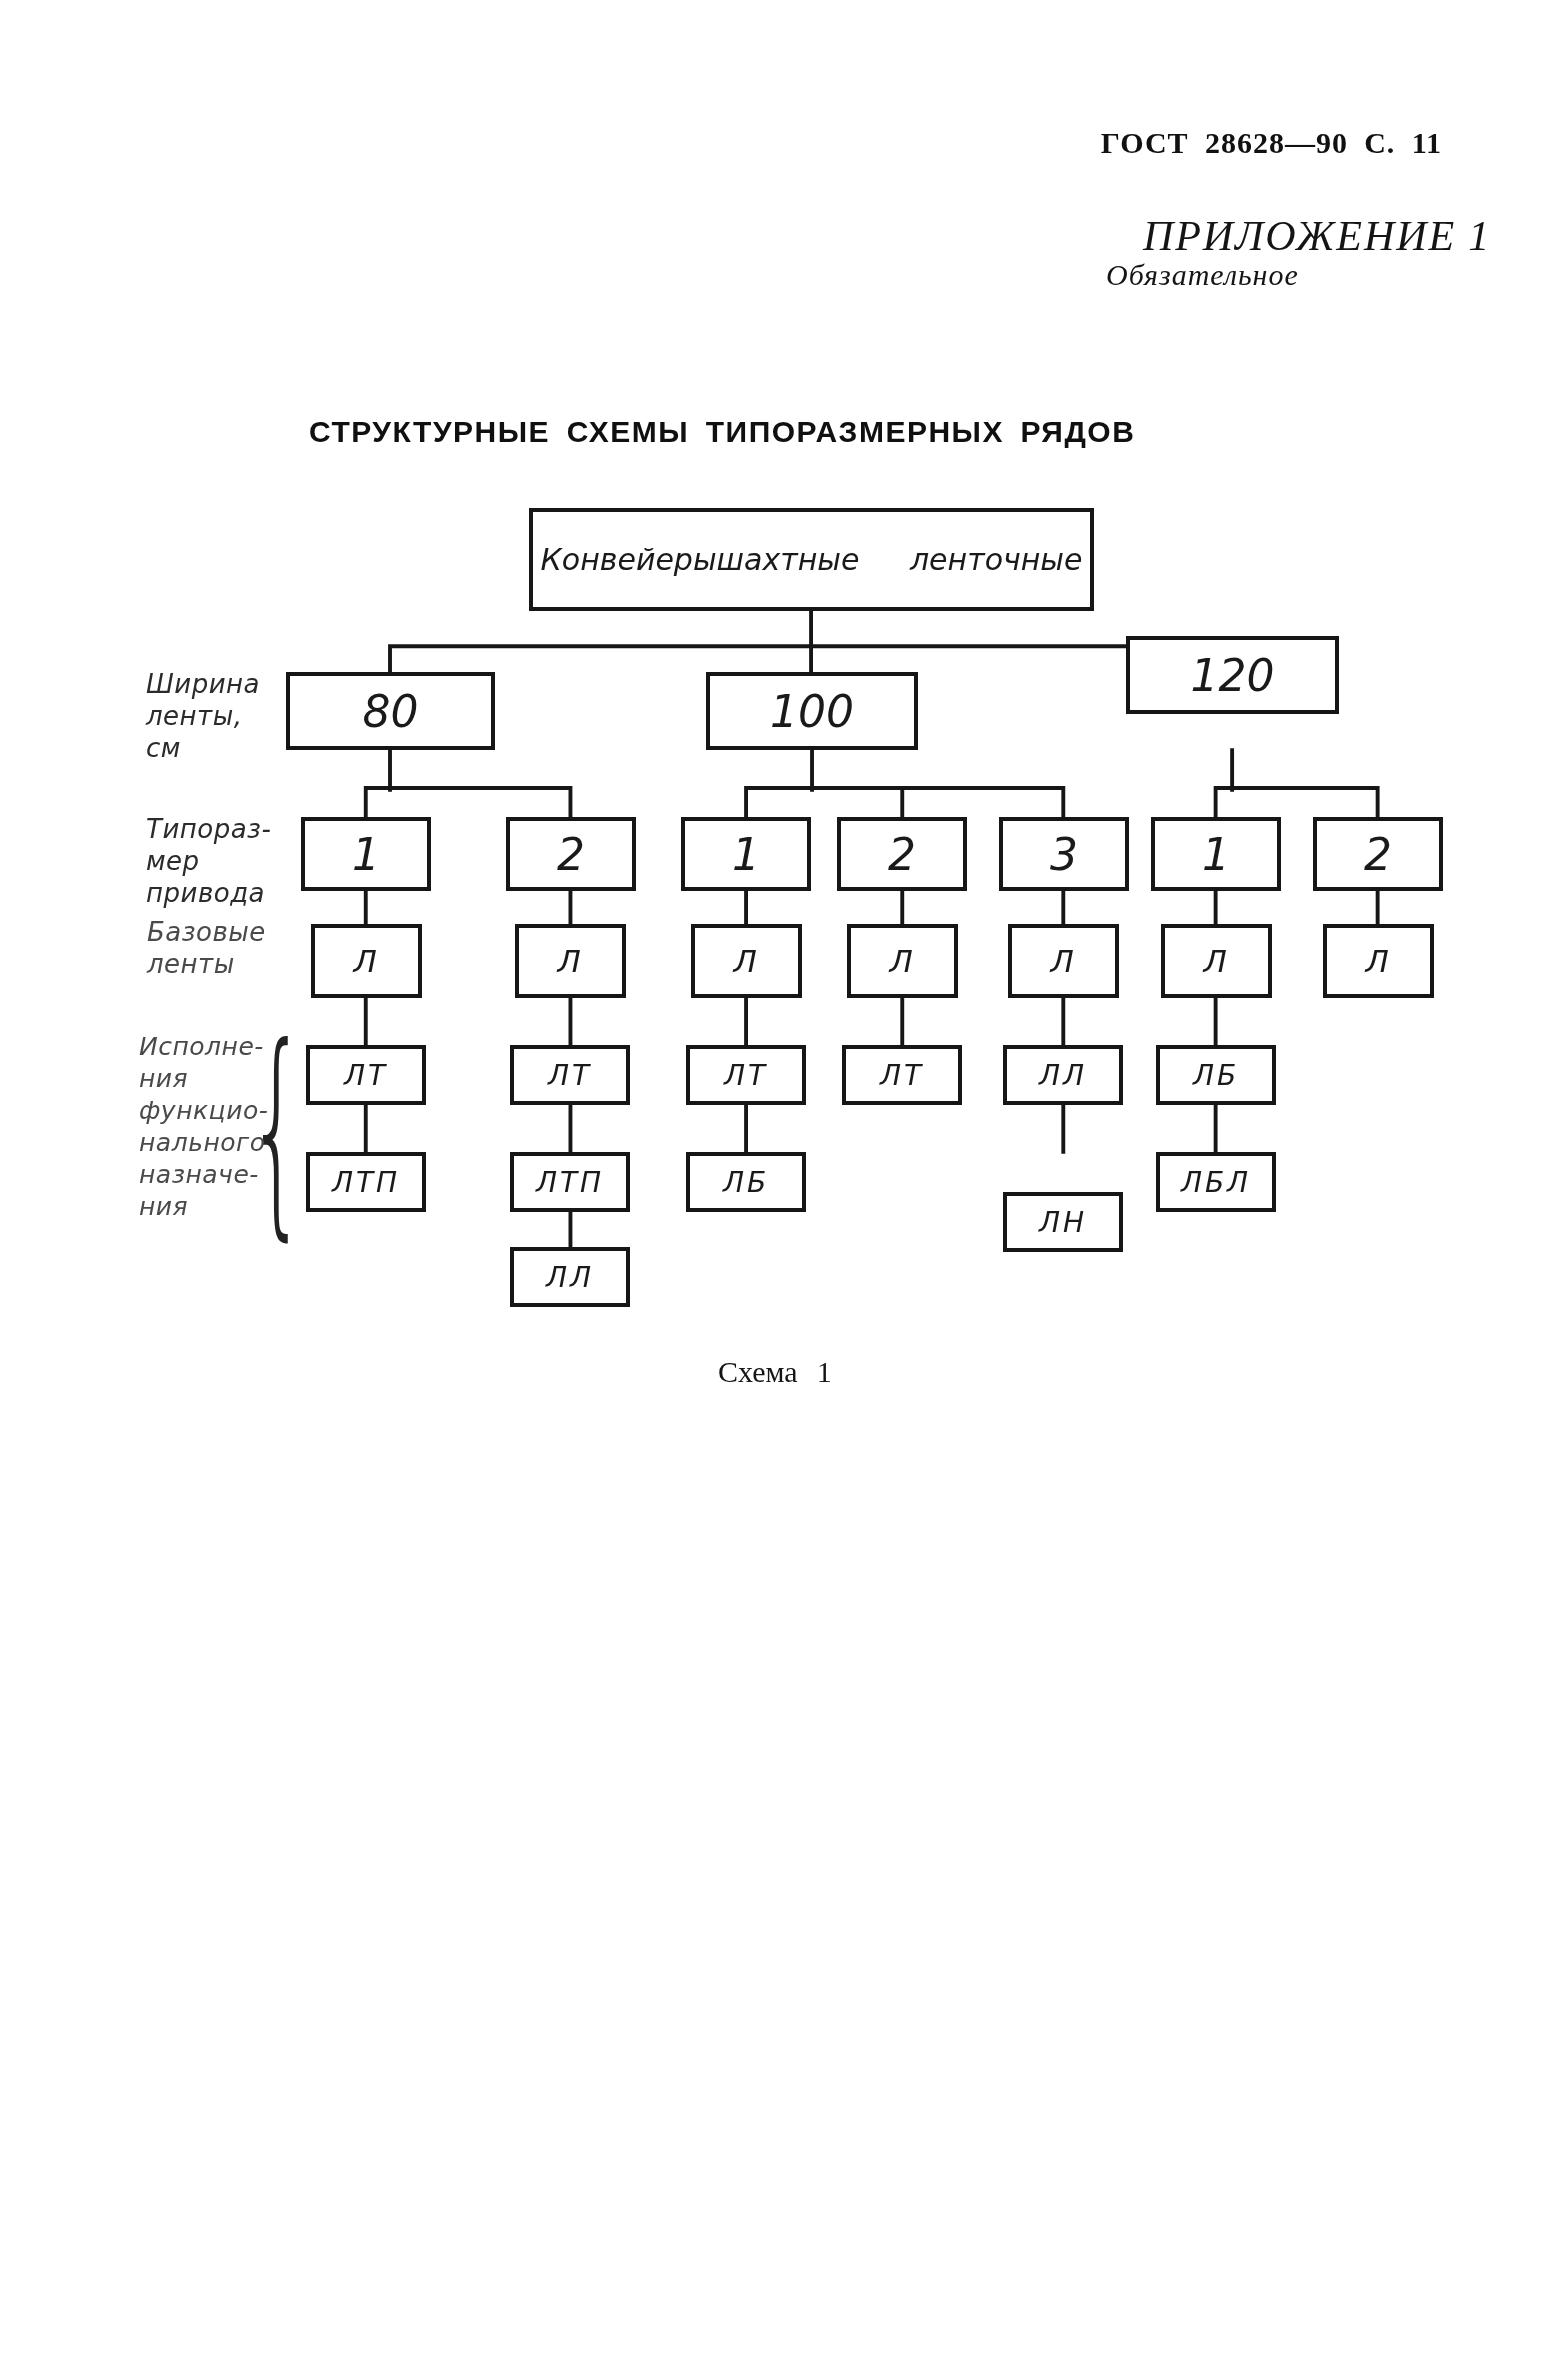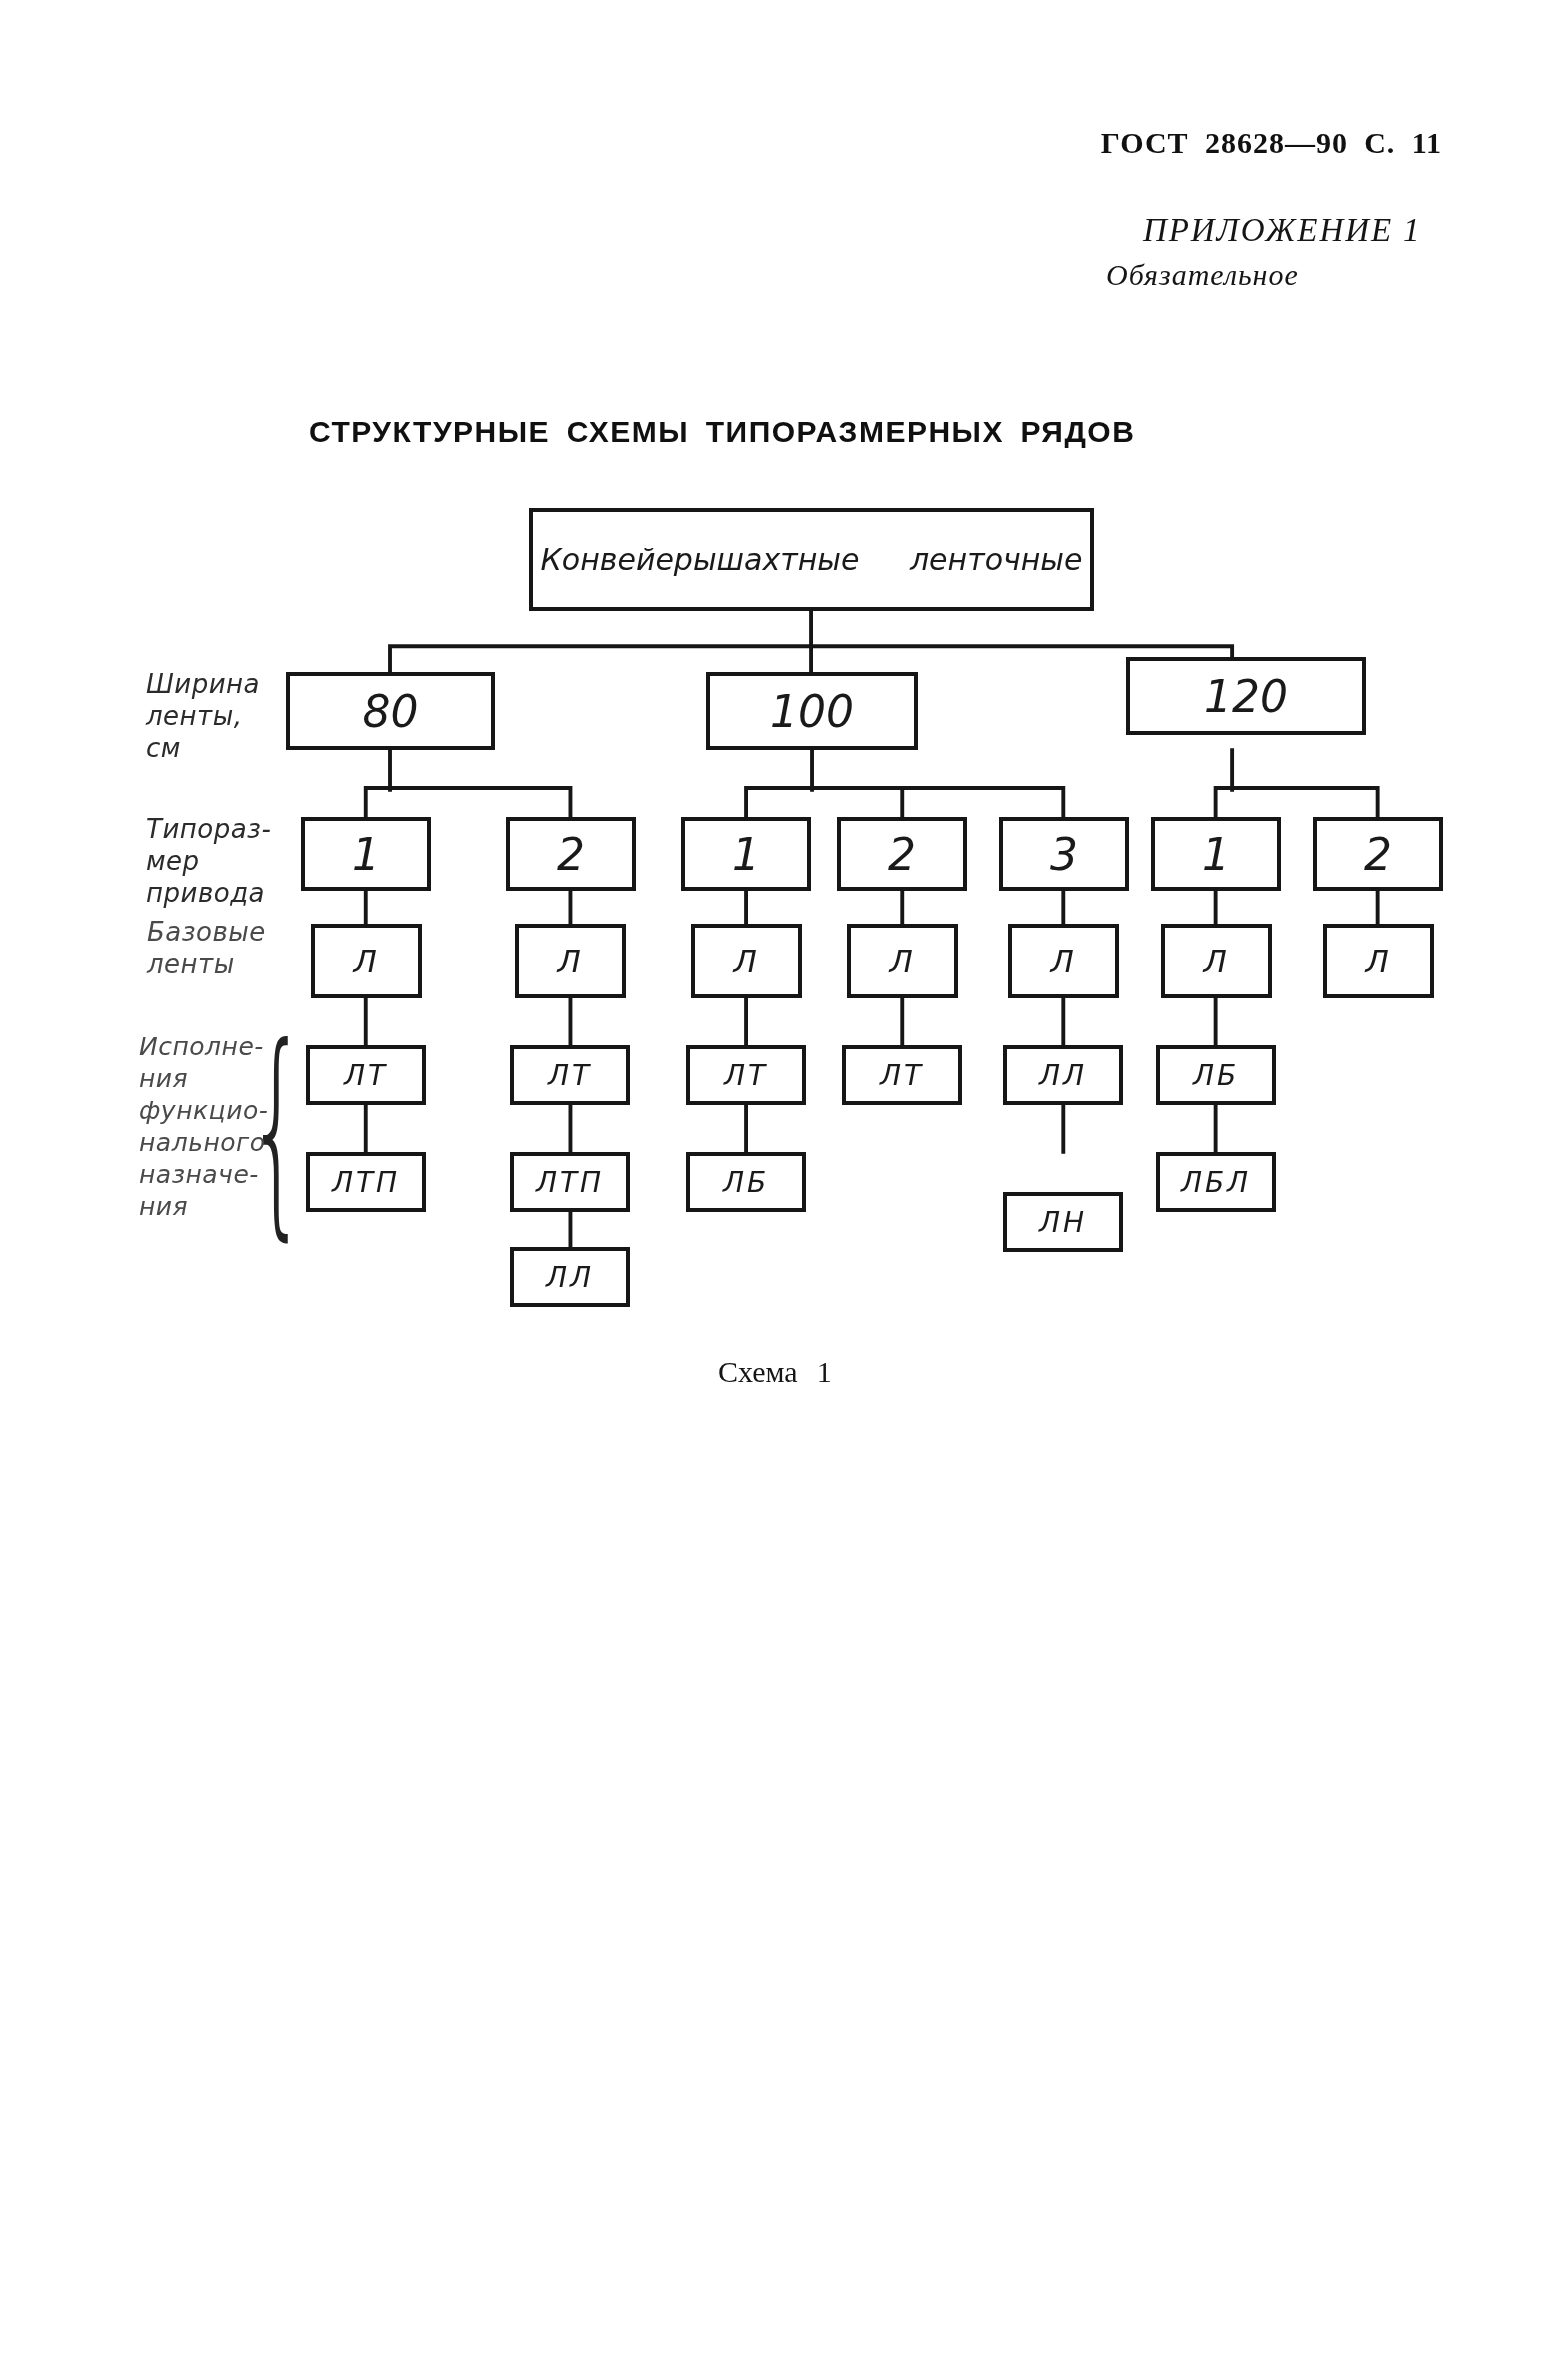--- a/index.html
+++ b/index.html
@@ -16,21 +16,21 @@
   
   .gost-header {
     position:absolute; top:126px; right:119px;
     font-family:"Liberation Serif", serif;
     font-weight:bold; font-size:30px; letter-spacing:1px; word-spacing:7.8px;
     color:#111;
   }
   .appendix-title {
     position:absolute; top:212px; left:1143px;
     font-family:"Liberation Serif", serif;
-    font-style:italic; font-size:33px; letter-spacing:1.9px;
+    font-style:italic; font-size:42px; letter-spacing:1.9px;
     color:#151515;
   }
   .appendix-subtitle {
     position:absolute; top:258px; left:1106px;
     font-family:"Liberation Serif", serif;
     font-style:italic; font-size:30px; letter-spacing:1px;
     color:#151515;
   }
   .section-title {
     position:absolute; top:415px; left:309px;
@@ -133,21 +133,21 @@
   </div>
   <div class="brace">{</div>
 
   <div class="box box-root" style="left:529px; top:508px; width:565px; height:103px;">
     <span class="l1">Конвейеры</span>
     <span class="l2">шахтные ленточные</span>
   </div>
 
   <div class="box box-num" style="left:286px; top:672px; width:209px; height:78px;">80</div>
   <div class="box box-num" style="left:706px; top:672px; width:212px; height:78px;">100</div>
-  <div class="box box-num" style="left:1126px; top:657px; width:240px; height:78px;">120</div>
+  <div class="box box-num" style="left:1126px; top:636px; width:213px; height:78px;">120</div>
 
   <div class="box box-num" style="left:301px;  top:817px; width:130px; height:74px;">1</div>
   <div class="box box-num" style="left:506px;  top:817px; width:130px; height:74px;">2</div>
   <div class="box box-num" style="left:681px;  top:817px; width:130px; height:74px;">1</div>
   <div class="box box-num" style="left:837px;  top:817px; width:130px; height:74px;">2</div>
   <div class="box box-num" style="left:999px; top:817px; width:130px; height:74px;">3</div>
   <div class="box box-num" style="left:1151px; top:817px; width:130px; height:74px;">1</div>
   <div class="box box-num" style="left:1313px; top:817px; width:130px; height:74px;">2</div>
 
   <div class="box box-model" style="left:311px;  top:924px; width:111px; height:74px;">Л</div>

